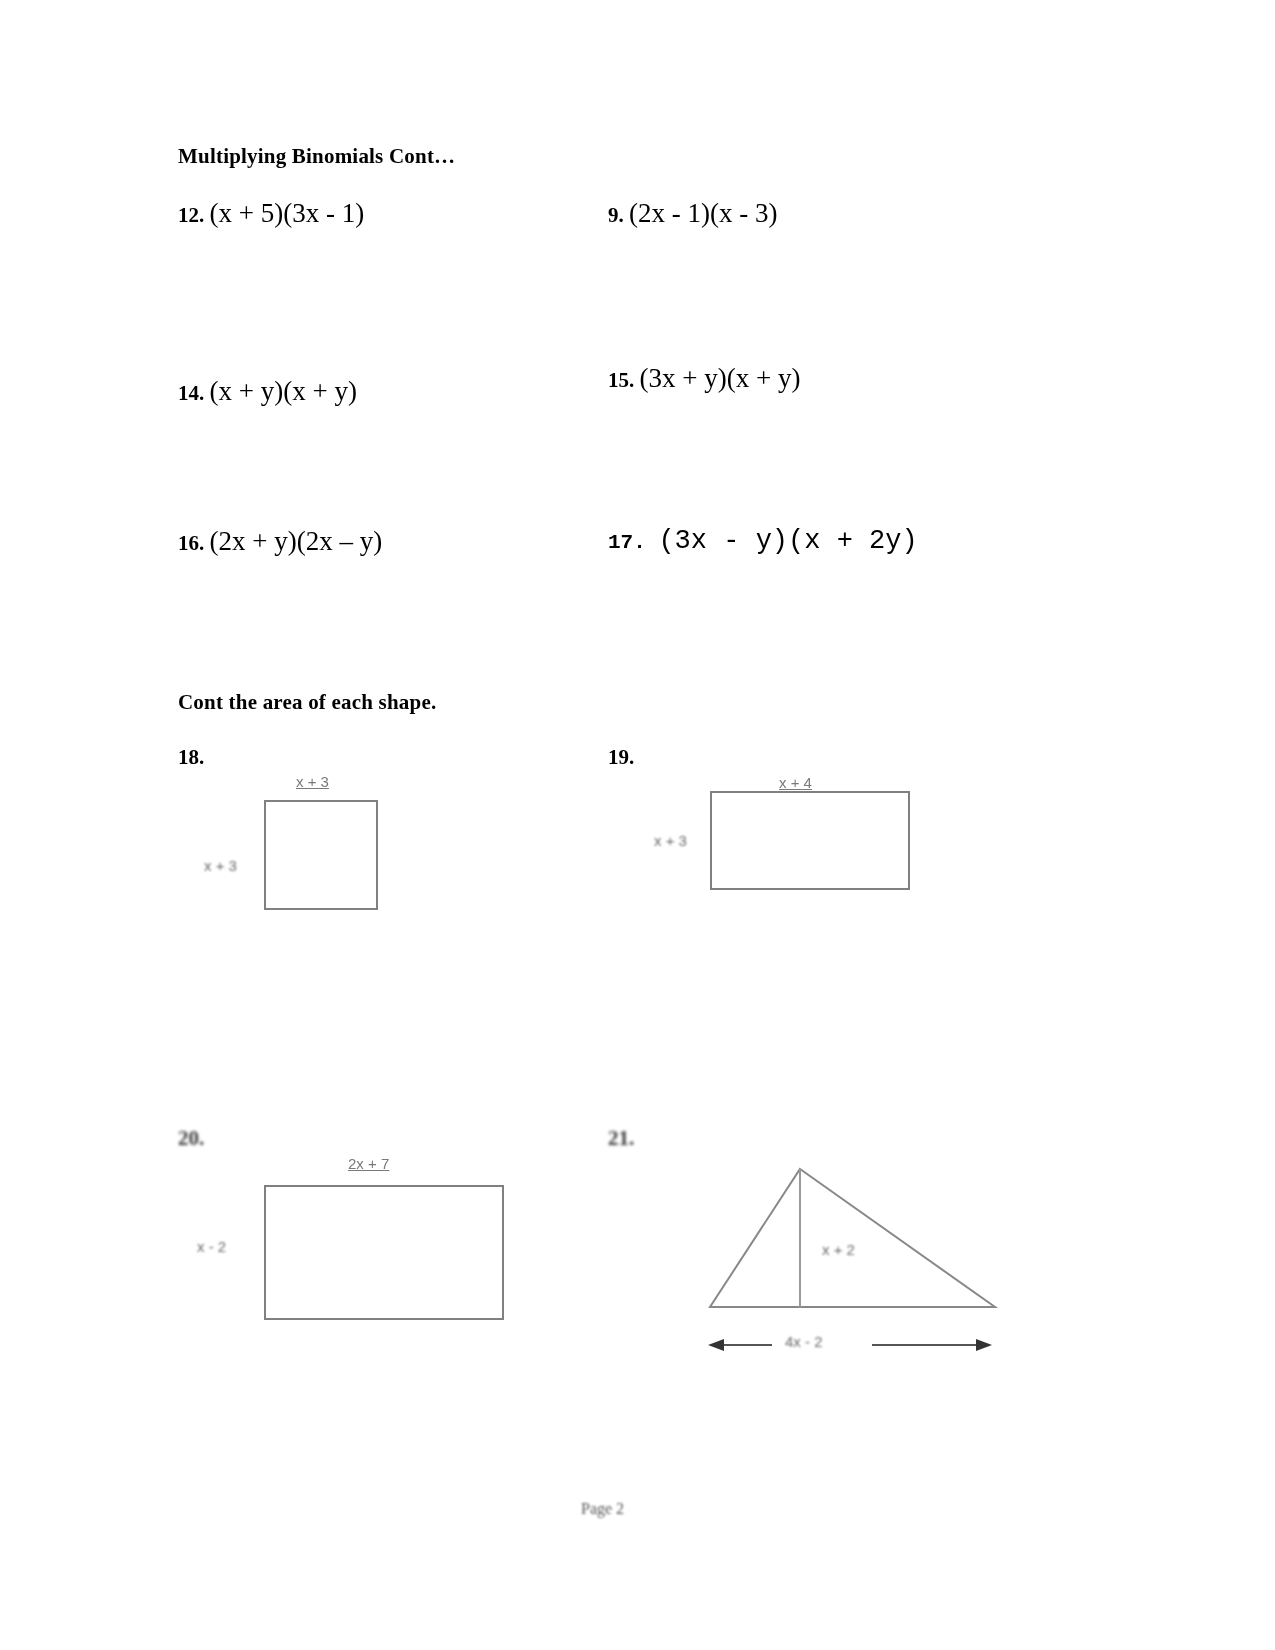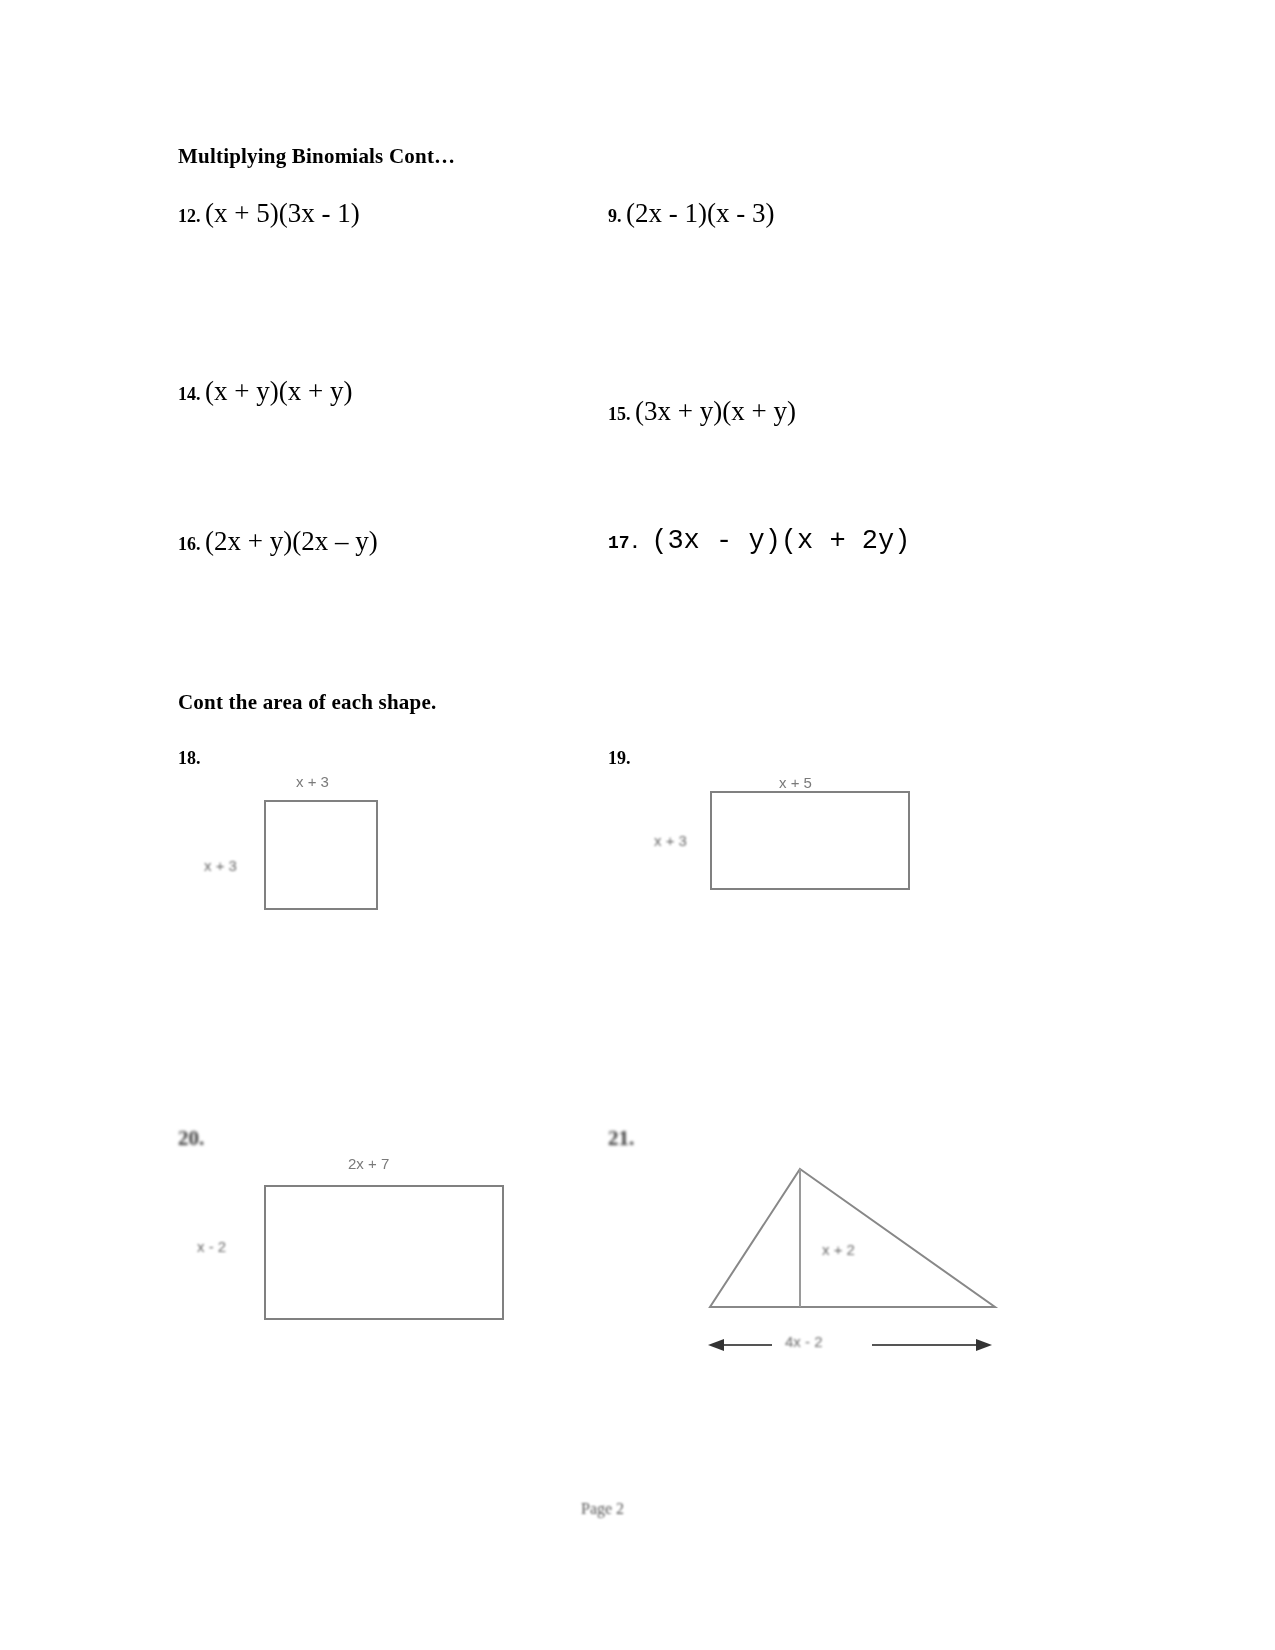--- a/index.html
+++ b/index.html
@@ -22,41 +22,42 @@
     height: 1650px;
   }
   .heading {
     position: absolute;
     font-weight: bold;
     font-size: 21px;
     letter-spacing: 0.2px;
   }
   .qnum {
     font-weight: bold;
-    font-size: 18px;
+    font-size: 21px;
   }
   .qtext {
     font-weight: normal;
     font-size: 27px;
   }
   .problem {
     position: absolute;
     font-size: 21px;
     white-space: nowrap;
   }
   .shapelabel {
     position: absolute;
     font-size: 15px;
     color: #6f6f6f;
     white-space: nowrap;
     font-family: "Liberation Sans", sans-serif;
   }
   .shapelabel.blurry {
     color: #7a7a7a;
     filter: blur(0.7px);
+    text-decoration: underline;
   }
   .shapelabel.blurry2 {
     color: #6b6b6b;
     filter: blur(1.1px);
   }
   .rect {
     position: absolute;
     border: 2px solid #808080;
     box-sizing: border-box;
     background: transparent;
@@ -92,21 +93,21 @@
   <div class="problem" style="left:608px; top:198px;">
     <span class="qnum">9. </span>
     <span class="qtext">(2x - 1)(x - 3)</span>
   </div>
 
   <div class="problem" style="left:178px; top:376px;">
     <span class="qnum">14. </span>
     <span class="qtext">(x + y)(x + y)</span>
   </div>
 
-  <div class="problem" style="left:608px; top:363px;margin-top:33px;">
+  <div class="problem" style="left:608px; top:363px;">
     <span class="qnum">15. </span>
     <span class="qtext">(3x + y)(x + y)</span>
   </div>
 
   <div class="problem" style="left:178px; top:526px;">
     <span class="qnum">16. </span>
     <span class="qtext">(2x + y)(2x – y)</span>
   </div>
 
   <div class="problem" style="left:608px; top:526px;font-family:Liberation Mono, monospace;">
@@ -119,21 +120,21 @@
   <div class="problem" style="left:178px; top:745px;">
     <span class="qnum">18. </span>
   </div>
   <div class="shapelabel blurry" style="left:296px; top:773px;">x + 3</div>
   <div class="shapelabel blurry2" style="left:204px; top:857px;">x + 3</div>
   <div class="rect" style="left:264px; top:800px; width:114px; height:110px;"></div>
 
   <div class="problem" style="left:608px; top:745px;">
     <span class="qnum">19. </span>
   </div>
-  <div class="shapelabel blurry" style="left:779px; top:774px;">x + 5</div>
+  <div class="shapelabel blurry" style="left:779px; top:774px;">x + 4</div>
   <div class="shapelabel blurry2" style="left:654px; top:832px;">x + 3</div>
   <div class="rect" style="left:710px; top:791px; width:200px; height:99px;"></div>
 
   <div class="num-blur" style="left:178px; top:1126px;">20.</div>
   <div class="shapelabel blurry" style="left:348px; top:1155px;">2x + 7</div>
   <div class="shapelabel blurry2" style="left:197px; top:1238px;">x - 2</div>
   <div class="rect" style="left:264px; top:1185px; width:240px; height:135px;"></div>
 
   <div class="num-blur" style="left:608px; top:1126px;">21.</div>
 

